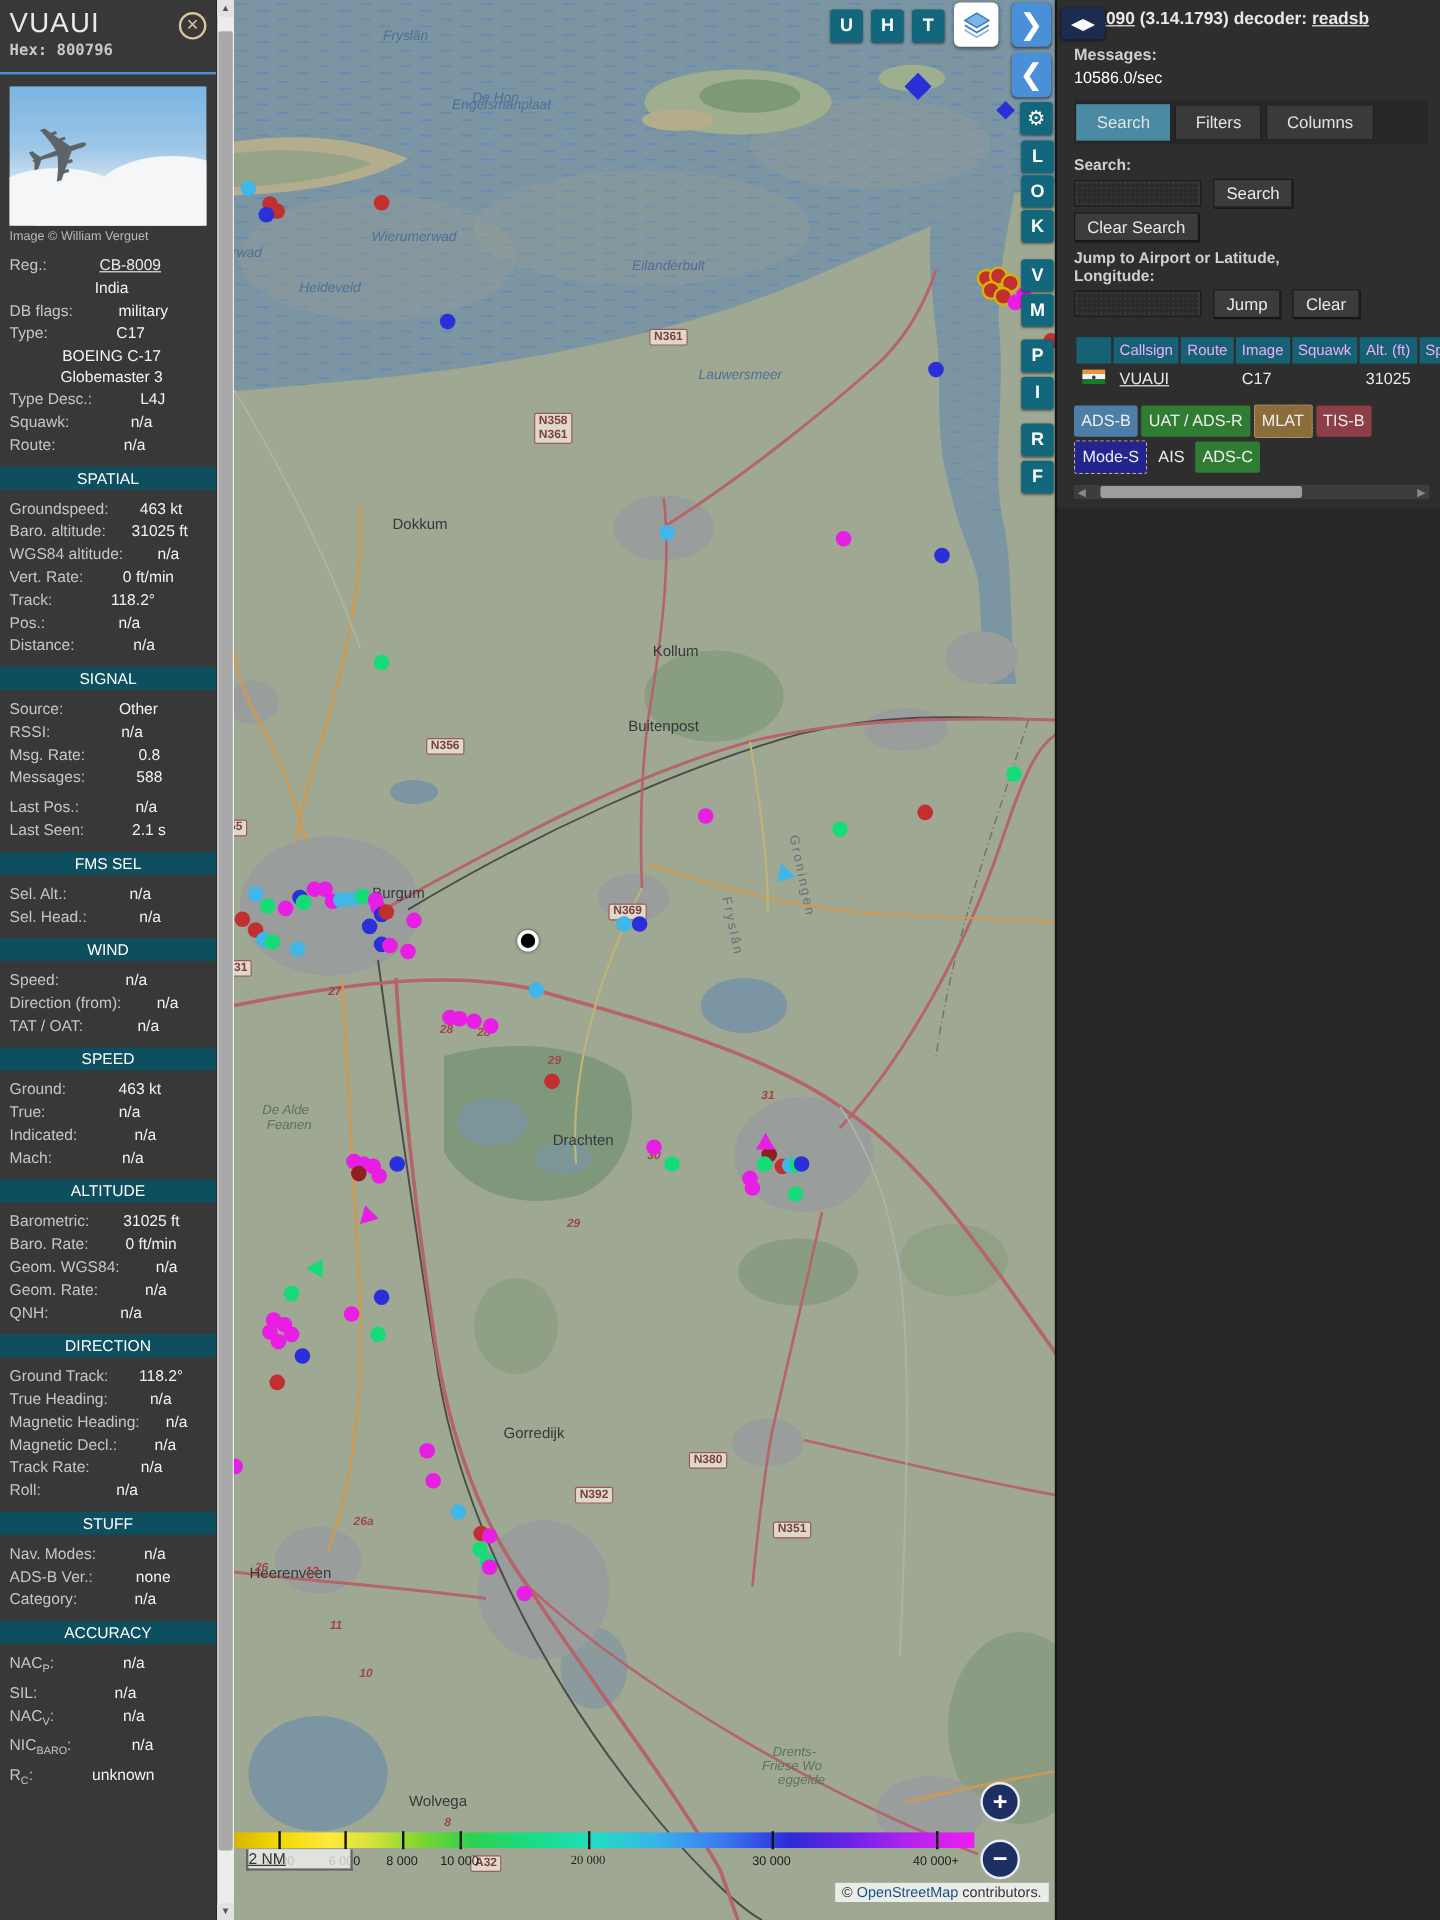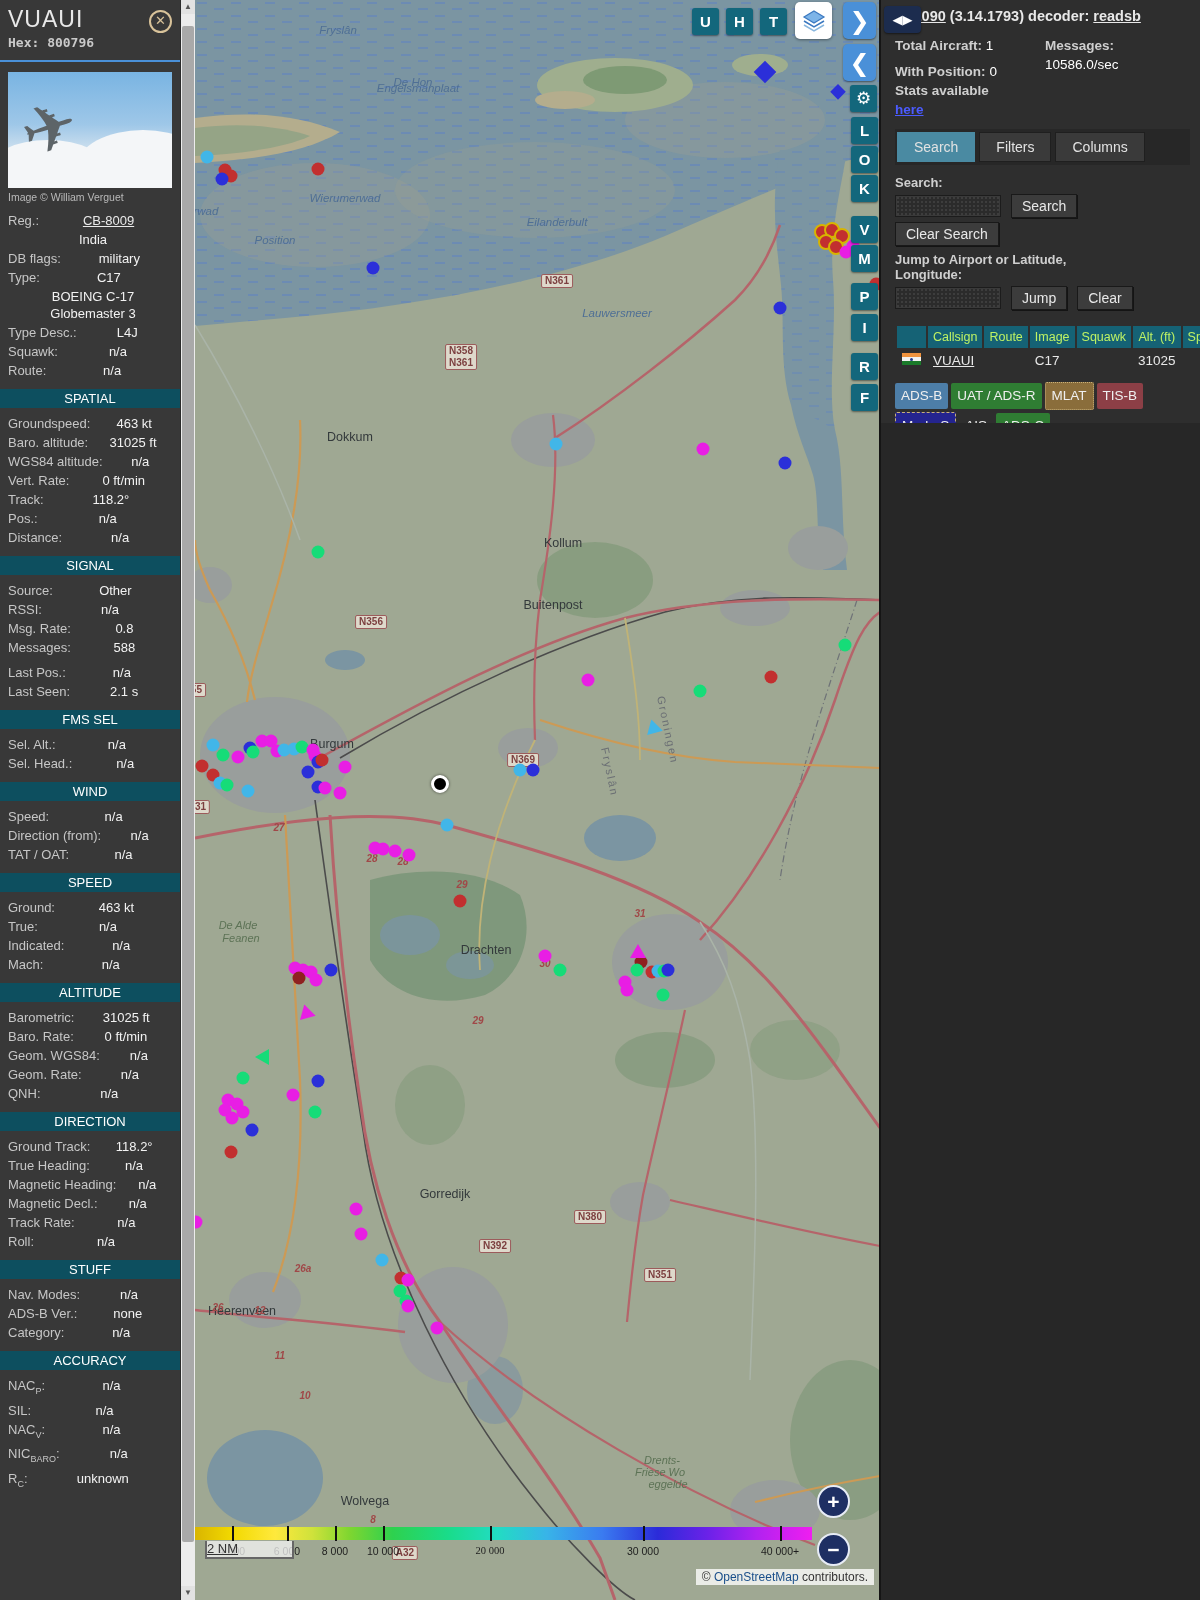--- a/index.html
+++ b/index.html
@@ -83,21 +83,21 @@
   .tab{padding:6px 16px;font-size:14px;color:#e2e2e2;background:#3a3a3a;border:1px solid #1f1f1f;cursor:pointer;}
   .tab.active{background:#4a8aa2;border-color:#4a8aa2;}
   .form-label{font-size:13px;font-weight:bold;color:#cfcfcf;margin-top:10px;}
   .tinput{width:100px;height:18px;background:#2b2b2b;border:1px solid #1c1c1c;box-shadow:inset 0 0 0 1px #3a3a3a;
           background-image:radial-gradient(#3d3d3d 0.8px,transparent 0.8px);background-size:4px 4px;}
   .btn{display:inline-block;background:#3c3c3c;color:#e8e8e8;font-size:14px;padding:3px 10px;border:1px solid #191919;
        box-shadow:1px 1px 0 #141414;cursor:pointer;}
   .frow{display:flex;align-items:center;gap:10px;margin-top:4px;}
   
   #ac-table{margin-top:14px;border-collapse:separate;border-spacing:2px;font-size:12.5px;}
-  #ac-table th{background:#156275;color:#bef264;font-weight:normal;padding:4px 5px;white-space:nowrap;}
+  #ac-table th{background:#156275;color:#f0abfc;font-weight:normal;padding:4px 5px;white-space:nowrap;}
   #ac-table td{padding:3px 5px;color:#e8e8e8;font-size:13.5px;white-space:nowrap;}
   #ac-table td.cs{text-decoration:underline;}
   .flag{display:inline-block;width:19px;height:12px;background:linear-gradient(180deg,#f0933e 0 33%,#f2f2f2 33% 66%,#1a7a2a 66% 100%);
         position:relative;}
   .flag::after{content:"";position:absolute;left:8px;top:5px;width:3px;height:3px;border-radius:50%;background:#223a8c;}
   
   #badges{margin-top:8px;width:290px;line-height:24px;}
   .badge{display:inline-block;font-size:13.5px;color:#efefef;padding:1px 6px;margin:1px 3px 1px 0;border-radius:2px;}
   
   #rp-hscroll{position:relative;margin-top:8px;width:296px;height:12px;background:#3d3d3d;}
@@ -420,21 +420,21 @@
       <path d="M430,618 C440,680 445,720 445,760" stroke="#c0b377" stroke-width="1.8" fill="none"></path>
       <path d="M0,325 C40,390 80,470 105,540" stroke="#aab4a8" stroke-width="1.5" fill="none"></path>
       <path d="M505,922 C530,960 545,1000 555,1060 C565,1140 560,1260 555,1380" stroke="#aab4a8" stroke-width="1.5" fill="none"></path>
     </svg>
     <div id="map-overlays">
         <div class="map-label sea" style="left: 143px; top: 30px;">Fryslân</div>
         <div class="map-label sea" style="left: 218px; top: 82px;">De Hon</div>
         <div class="map-label sea" style="left: 223px; top: 88px;">Engelsmanplaat</div>
         <div class="map-label sea" style="left: 150px; top: 198px;">Wierumerwad</div>
         <div class="map-label sea" style="left: -15px; top: 211px;">Amelanderwad</div>
-        <div class="map-label sea" style="left: 80px; top: 240px;">Position</div>
+        <div class="map-label sea" style="left: 80px; top: 240px;">Heideveld</div>
         <div class="map-label sea" style="left: 362px; top: 222px;">Eilanderbult</div>
         <div class="map-label sea" style="left: 422px; top: 313px;">Lauwersmeer</div>
         <div class="map-label town" style="left: 155px; top: 437px;">Dokkum</div>
         <div class="map-label town" style="left: 368px; top: 543px;">Kollum</div>
         <div class="map-label town" style="left: 358px; top: 605px;">Buitenpost</div>
         <div class="map-label town" style="left: 137px; top: 744px;">Burgum</div>
         <div class="map-label area" style="left: 43px; top: 925px;">De Alde</div>
         <div class="map-label area" style="left: 46px; top: 938px;">Feanen</div>
         <div class="map-label town" style="left: 291px; top: 950px;">Drachten</div>
         <div class="map-label town" style="left: 250px; top: 1194px;">Gorredijk</div>
@@ -660,28 +660,20 @@
 
   <div id="right-panel">
     <div id="rp-body">
       <div class="rp-title">
         <span class="u">tar1090</span>
         <span>(3.14.1793)</span>
         <span>decoder:</span>
         <span class="u">readsb</span>
       </div>
       <div class="rp-stats">
-        <div class="col1">
-          <div class="rp-line"><span>Total Aircraft:</span>
-            <span class="val">1</span></div>
-          <div class="rp-line" style="margin-top:7px;"><span>With Position:</span>
-            <span class="val">0</span></div>
-          <div class="rp-line"><span>Stats available</span><br>
-            <a href="#" class="rp-link">here</a></div>
-        </div>
         <div class="col2">
           <div class="rp-line"><span>Messages:</span><br>
             <span class="val" style="font-weight:normal;color:#fff;">10586.0/sec</span></div>
         </div>
       </div>
       <div class="tabbar" id="rp-tabs">
           <div class="tab active">Search</div>
           <div class="tab">Filters</div>
           <div class="tab">Columns</div>
         </div>

